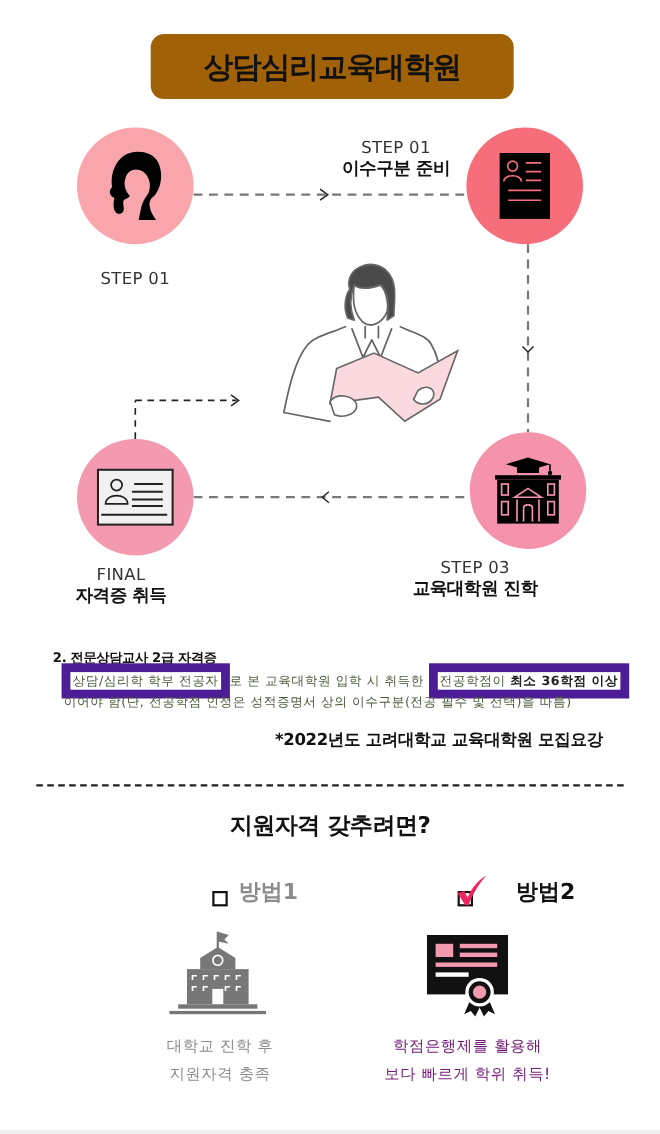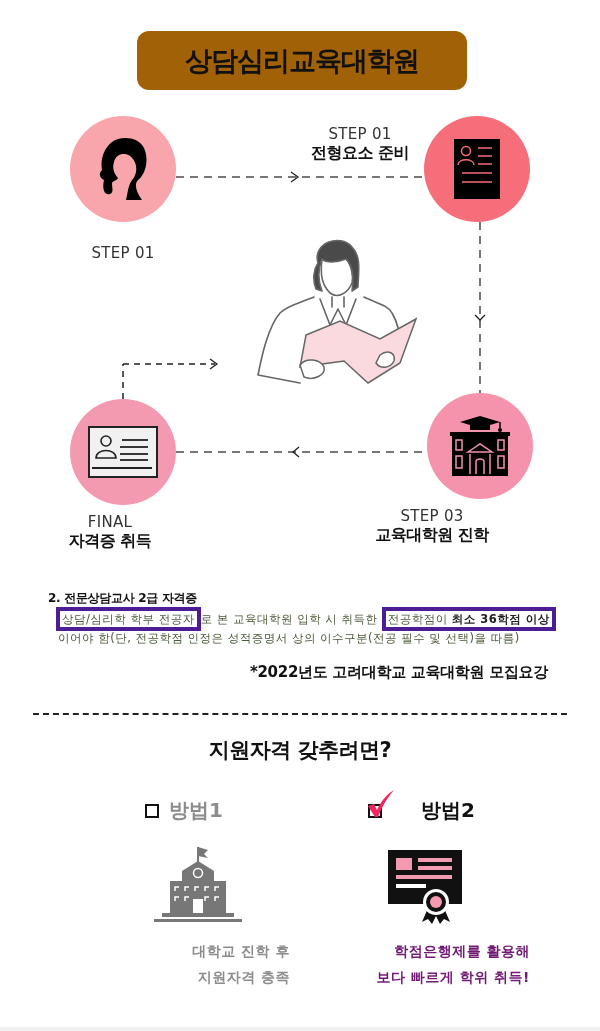--- a/index.html
+++ b/index.html
@@ -30,36 +30,36 @@
 
   svg.connectors { position: absolute; left: 0; top: 0; }
 
   .figure { position: absolute; left: 240px; top: 235px; width: 190px; height: 160px; }
 
   .note { position: absolute; left: 48px; top: 590px; width: 520px; font-size: 11.5px; }
   .note-title { font-weight: bold; color: #111; font-size: 12px; letter-spacing: -0.3px; }
   .note-line { color: #4a5a3a; margin-top: 4px; letter-spacing: 0.5px; white-space: nowrap; }
   .note-line.l1 { margin-left: 8px; margin-top: 5px; }
   .note-line.l2 { margin-left: 10px; }
-  .boxed { border: 4px solid #4c1d95; padding: 1px 2px; }
+  .boxed { border: 8px solid #4c1d95; padding: 1px 2px; }
   .bold { font-weight: bold; color: #222; }
   .source { position: absolute; right: 52px; top: 663px; font-size: 15px; color: #111; font-weight: bold; letter-spacing: -0.3px; }
 
   .divider { position: absolute; left: 33px; top: 713px; width: 534px; border-top: 2px dashed #222; }
 
   .q-title { position: absolute; left: 0; width: 600px; top: 736px; text-align: center; font-size: 21px; font-weight: bold; color: #111; letter-spacing: -0.5px; }
 
-  .method { position: absolute; display: flex; align-items: center; font-size: 20px; font-weight: bold; }
+  .method { position: absolute; display: flex; align-items: flex-end; font-size: 20px; font-weight: bold; margin-left: 48px; }
   .m1 { left: 145px; top: 797px; color: #8c8c8c; }
   .m2 { left: 368px; top: 797px; color: #111; gap: 29px; }
   .cbox { width: 14px; height: 14px; border: 2px solid #111; margin-right: 10px; background: #fff; position: relative; }
   .check { position: absolute; left: -4px; top: -16px; }
 
   .icon-box { position: absolute; }
-  .desc { position: absolute; text-align: right; font-size: 14px; line-height: 26px; letter-spacing: 0.5px; font-weight: bold; }
+  .desc { position: absolute; text-align: center; font-size: 14px; line-height: 26px; letter-spacing: 0.5px; }
   .d1 { left: 110px; top: 938px; width: 180px; color: #8c8c8c; }
   .d2 { left: 320px; top: 938px; width: 210px; color: #701a75; }
 
   .bottom-bar { position: absolute; left: 0; top: 1027px; width: 600px; height: 4px; background: #f1f1f1; }
 </style>
 </head>
 <body>
 
 <div class="title-pill">상담심리교육대학원</div>
 
@@ -97,21 +97,21 @@
     <path d="M4 26 C4 19 20 19 20 26" fill="none" stroke="#f56e7a" stroke-width="1.5"></path>
     <line x1="24" y1="9" x2="38" y2="9" stroke="#f56e7a" stroke-width="1.5"></line>
     <line x1="24" y1="17" x2="38" y2="17" stroke="#f56e7a" stroke-width="1.5"></line>
     <line x1="24" y1="25" x2="38" y2="25" stroke="#f56e7a" stroke-width="1.5"></line>
     <line x1="8" y1="34" x2="38" y2="34" stroke="#f56e7a" stroke-width="1.5"></line>
     <line x1="8" y1="43" x2="38" y2="43" stroke="#f56e7a" stroke-width="1.5"></line>
   </svg>
 </div>
 <div class="step-label lbl2">
   <div class="step">STEP 01</div>
-  <div class="name">전형요소 준비</div>
+  <div class="name">이수구분 준비</div>
 </div>
 
 <div class="circle c3">
   <svg width="64" height="64" viewBox="0 0 64 64">
     <polygon points="12,8 32,2 52,8 32,14" fill="#000"></polygon>
     <rect x="22" y="10" width="20" height="6" fill="#000"></rect>
     <line x1="52" y1="8" x2="52" y2="14" stroke="#000" stroke-width="1.5"></line>
     <circle cx="52" cy="16" r="2" fill="#000"></circle>
     <rect x="2" y="18" width="60" height="4" fill="#000"></rect>
     <rect x="4" y="22" width="56" height="40" fill="#000"></rect>

